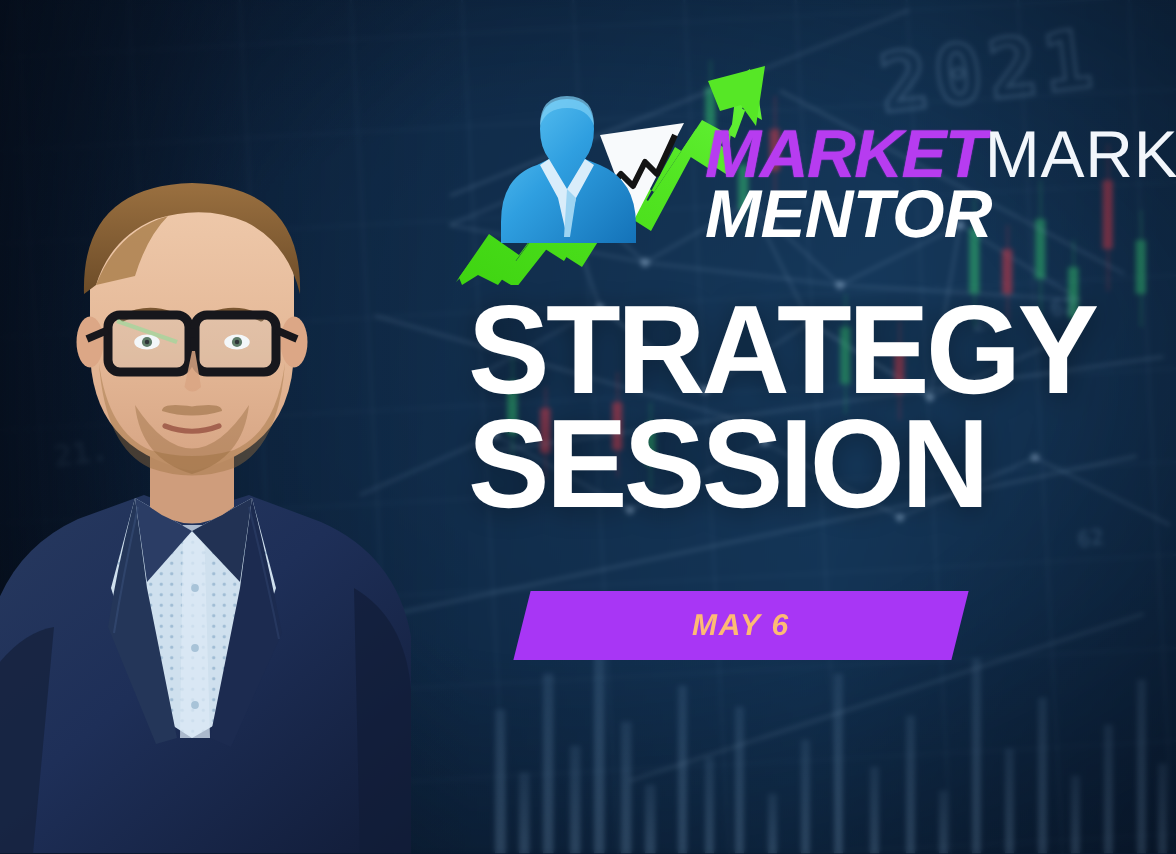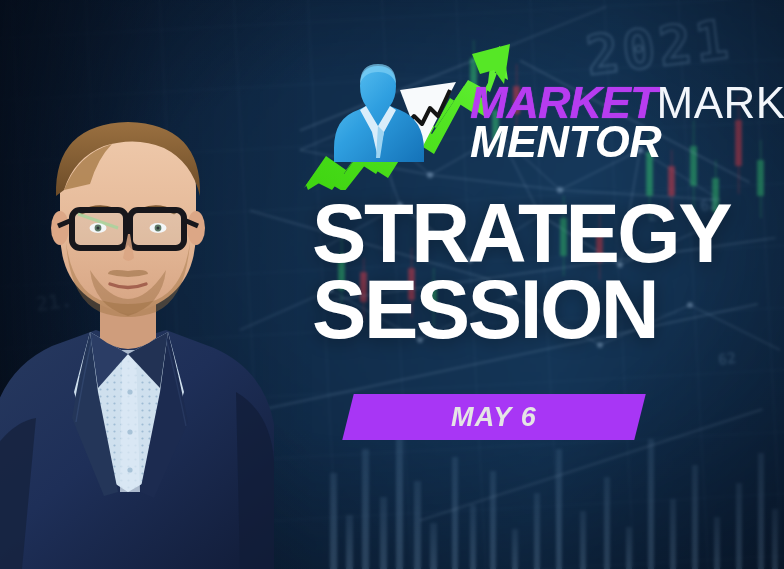--- a/index.html
+++ b/index.html
@@ -170,22 +170,22 @@
     width:292px; height:46px;
   }
   .badge-shape{
     position:absolute; inset:0;
     background:#a836f5;
     transform:skewX(-14deg);
   }
   .badge-label{
     position:absolute; inset:0;
     display:flex; align-items:center; justify-content:center;
-    color:#e5e5e5;
-    font-size:27px;
+    color:#fdba74;
+    font-size:20px;
     font-weight:700;
     font-style:italic;
     letter-spacing:1.2px;
     text-transform:uppercase;
   }
 </style>
 </head>
 <body>
 
 <div id="canvas">

